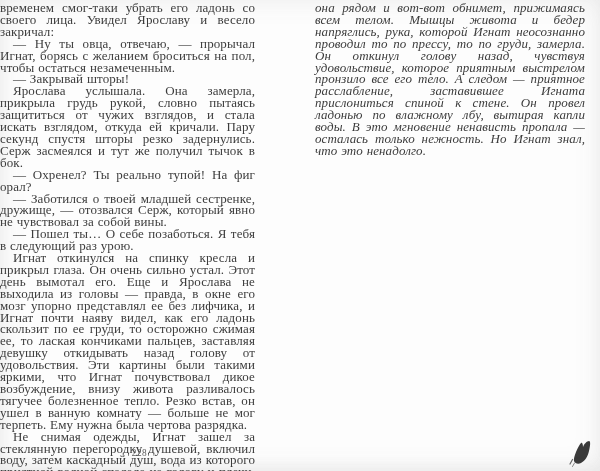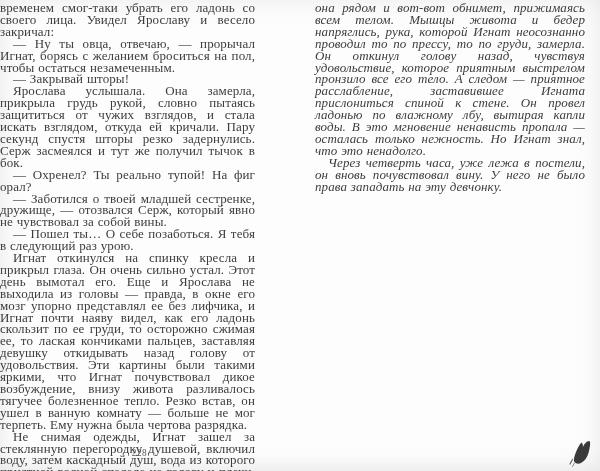--- a/index.html
+++ b/index.html
@@ -85,21 +85,20 @@
       <p class="para indent"><span>Ярослава услышала. Она замерла, прикрыла грудь рукой, словно пытаясь защититься от чужих взглядов, и стала искать взглядом, откуда ей кричали. Пару секунд спустя шторы резко задернулись. Серж засмеялся и тут же получил тычок в бок.</span></p>
       <p class="para indent"><span>— Охренел? Ты реально тупой! На фиг орал?</span></p>
       <p class="para indent"><span>— Заботился о твоей младшей сестренке, дружище, — отозвался Серж, который явно не чувствовал за собой вины.</span></p>
       <p class="para indent"><span>— Пошел ты… О себе позаботься. Я тебя в следующий раз урою.</span></p>
       <p class="para indent"><span>Игнат откинулся на спинку кресла и прикрыл глаза. Он очень сильно устал. Этот день вымотал его. Еще и Ярослава не выходила из головы — правда, в окне его мозг упорно представлял ее без лифчика, и Игнат почти наяву видел, как его ладонь скользит по ее груди, то осторожно сжимая ее, то лаская кончиками пальцев, заставляя девушку откидывать назад голову от удовольствия. Эти картины были такими яркими, что Игнат почувствовал дикое возбуждение, внизу живота разливалось тягучее болезненное тепло. Резко встав, он ушел в ванную комнату — больше не мог терпеть. Ему нужна была чертова разрядка.</span></p>
       <p class="para indent"><span>Не снимая одежды, Игнат зашел за стеклянную перегородку душевой, включил воду, затем каскадный душ, вода из которого приятной волной спадала на голову и плечи, расстегнул ремень и ширинку. Выдохнул сквозь зубы, когда коснулся себя. Его рука начала привычно двигаться под мерный шум воды, но он представлял, что это </span><i>ее</i><span> рука. Что это Ярослава ласкает его, что</span></p>
     </div>
 
   <div class="text-col col-right">
       <p class="para"><span>она рядом и вот-вот обнимет, прижимаясь всем телом. Мышцы живота и бедер напряглись, рука, которой Игнат неосознанно проводил то по прессу, то по груди, замерла. Он откинул голову назад, чувствуя удовольствие, которое приятным выстрелом пронзило все его тело. А следом — приятное расслабление, заставившее Игната прислониться спиной к стене. Он провел ладонью по влажному лбу, вытирая капли воды. В это мгновение ненависть пропала — осталась только нежность. Но Игнат знал, что это ненадолго.</span></p>
-      <p class="para indent"><span>Через четверть часа, уже лежа в постели, он вновь почувствовал вину. У него не было права западать на эту девчонку.</span></p>
     </div>
 
   <div class="page-number">228</div>
 
   <div class="corner-glyph">
     <svg width="28" height="30" viewBox="0 0 28 30" xmlns="http://www.w3.org/2000/svg">
       <path d="M8 23 C7 20 12 8 15 5 C16 4 17 6 17 9 C18 6 21 3 23 3 C25 3 24 9 23 13 C22 18 19 23 15 25 C12 26.5 9 25.5 8 23 Z" fill="#3a3a3a"></path>
       <path d="M4 26 L6.5 21.5" stroke="#6a6a6a" stroke-width="1.2" fill="none" stroke-linecap="round"></path>
       <path d="M6.5 28.5 L8.5 25" stroke="#8a8a8a" stroke-width="1" fill="none" stroke-linecap="round"></path>
     </svg>

